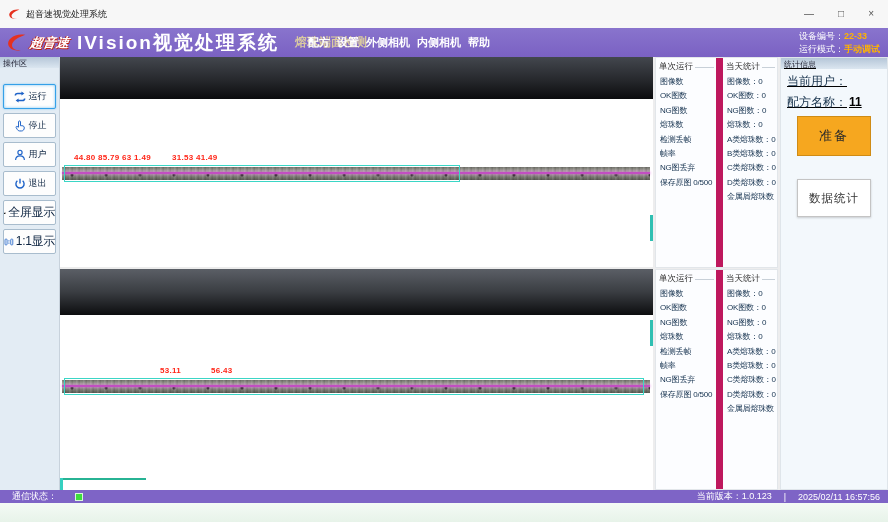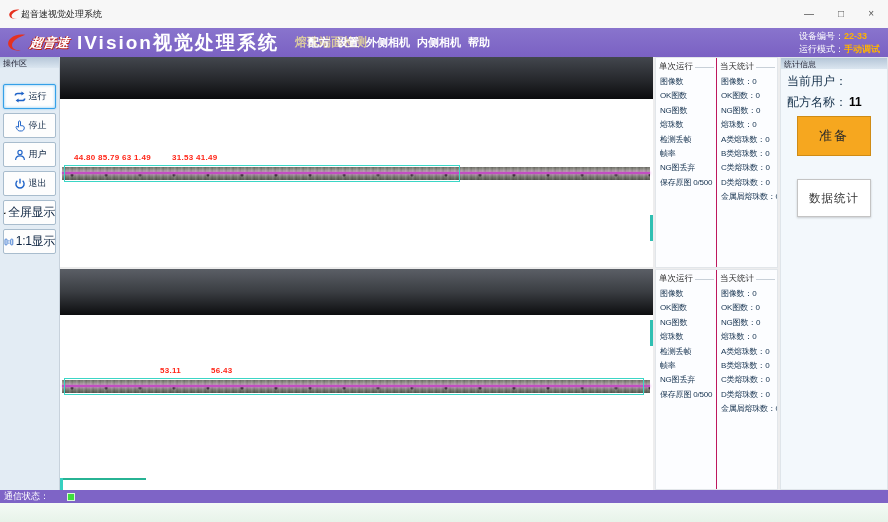--- a/index.html
+++ b/index.html
@@ -2,21 +2,21 @@
 <html><head>
 <meta charset="utf-8">
 <style>
   html,body { margin:0; padding:0; }
   body { font-family:"Liberation Sans", sans-serif; background:#cfcfcf; }
   .window { position:relative; width:888px; height:522px; background:#ededee; overflow:hidden; }
 
   
   .titlebar { position:absolute; left:0; top:0; width:888px; height:28px; background:#f7f7f7; display:flex; align-items:center; padding:0 8px; box-sizing:border-box; }
   .titlebar .applogo { width:13px; height:13px; }
-  .titlebar .ttext { font-size:9px; color:#222; }
+  .titlebar .ttext { font-size:9px; color:#222; margin-left:5px; }
   .wcontrols { margin-left:auto; display:flex; gap:24px; align-items:center; margin-right:6px; }
   .wbtn { font-size:10px; color:#555; line-height:10px; cursor:default; }
 
   
   .header { position:absolute; left:0; top:28px; width:888px; height:29px; background:linear-gradient(#8974cd,#7a61c3); display:flex; align-items:center; }
   .header .swoosh { width:22px; height:22px; margin-left:6px; }
   .brand { font-size:13px; font-weight:bold; font-style:italic; color:#fff; transform:skewX(-8deg); text-shadow:1px 1px 0 #c02010,-1px 0 0 #c02010; margin-left:2px; white-space:nowrap; }
   .apptitle { font-size:19px; font-weight:bold; color:#fff; letter-spacing:2px; margin-left:8px; white-space:nowrap; }
   .subtitle { font-size:12px; font-weight:bold; color:#d9c9a0; margin-left:16px; white-space:nowrap; }
   .menu { position:absolute; left:308px; top:0; height:29px; display:flex; align-items:center; gap:7px; }
@@ -65,36 +65,36 @@
   #cam2 .rbar { top:51px; height:26px; }
   #cam2 .bline { position:absolute; left:0; top:209px; width:86px; height:2px; background:#27b394; }
   #cam2 .lnub { position:absolute; left:0; top:209px; width:3px; height:12px; background:#35d0c0; }
 
   
   .stats-panel { position:absolute; left:655px; width:123px; background:#fcfdff; border:1px solid #e2e6ea; box-sizing:border-box; }
   #sp1 { top:57px; height:211px; }
   #sp2 { top:269px; height:221px; }
   .gcol { position:absolute; top:0; bottom:0; }
   .gleft { left:0; width:60px; }
-  .gright { left:60px; right:0; border-left:1px solid #be185d; }
+  .gright { left:60px; right:0; border-left:7px solid #be185d; }
   .ghead { display:flex; align-items:center; font-size:8.5px; color:#333; padding:3px 2px 0 3px; white-space:nowrap; }
   .ghead::after { content:""; flex:1; border-top:1px solid #c8d0d8; margin-left:2px; min-width:4px; }
   .grows { margin-top:2px; }
   .grow { font-size:8px; color:#15324f; padding-left:4px; height:14.4px; line-height:14.4px; white-space:nowrap; letter-spacing:-0.2px; overflow:hidden; }
 
   
-  .info { position:absolute; left:780px; top:57px; width:108px; height:433px; background:#f3f8fc; border:1px solid #dfe5ea; box-sizing:border-box; }
+  .info { position:absolute; left:780px; top:57px; width:108px; height:433px; background:#f3f8fc; border:1px solid #dfe5ea; box-sizing:border-box;text-decoration:underline; }
   .irow { font-size:12px; color:#14304a; padding:4px 0 0 6px; white-space:nowrap; }
   .irow .ival { font-weight:bold; color:#000; margin-left:2px;text-align:center; }
   .btn-ready { position:absolute; left:16px; top:58px; width:72px; height:38px; background:#f6a71f; border:1px solid #cf8b15; font-size:13px; color:#2a2a2a; display:flex; align-items:center; justify-content:center; letter-spacing:2px; cursor:default; }
   .btn-data { position:absolute; left:16px; top:121px; width:72px; height:36px; background:#ffffff; border:1px solid #c4c4c4; box-shadow:0 1px 2px rgba(0,0,0,0.18); font-size:11.5px; color:#333; display:flex; align-items:center; justify-content:center; letter-spacing:1px; cursor:default; }
 
   
   .statusbar { position:absolute; left:0; top:490px; width:888px; height:13px; background:#7e64c6; display:flex; align-items:center; font-size:9px; color:#fff; }
-  .statusbar .left { margin-left:4px; display:flex; align-items:center; gap:18px; }
+  .statusbar .left { margin-left:12px; display:flex; align-items:center; gap:18px; }
   .comm-ind { width:8px; height:8px; background:#3ddd3d; border:1px solid #d8f8d8; box-sizing:border-box; }
   .statusbar .right { margin-left:auto; margin-right:8px; display:flex; align-items:center; gap:12px; white-space:nowrap; }
   .desktop { position:absolute; left:0; top:503px; width:888px; height:19px; background:linear-gradient(#f4faf5,#e7f3e9); }
 </style>
 </head>
 <body>
 
 <div class="window">
 
   <div class="titlebar">
@@ -278,17 +278,22 @@
     <div class="irow"><span>配方名称：</span><span class="ival">11</span></div>
     <div class="btn-ready">准备</div>
     <div class="btn-data">数据统计</div>
   </div>
 
   <div class="statusbar">
     <div class="left">
       <span>通信状态：</span>
       <span class="comm-ind"></span>
     </div>
+    <div class="right">
+      <span><span>当前版本：</span><span>1.0.123</span></span>
+      <span>|</span>
+      <span>2025/02/11  16:57:56</span>
+    </div>
   </div>
 
   <div class="desktop"></div>
 
 </div>
 
 </body></html>

